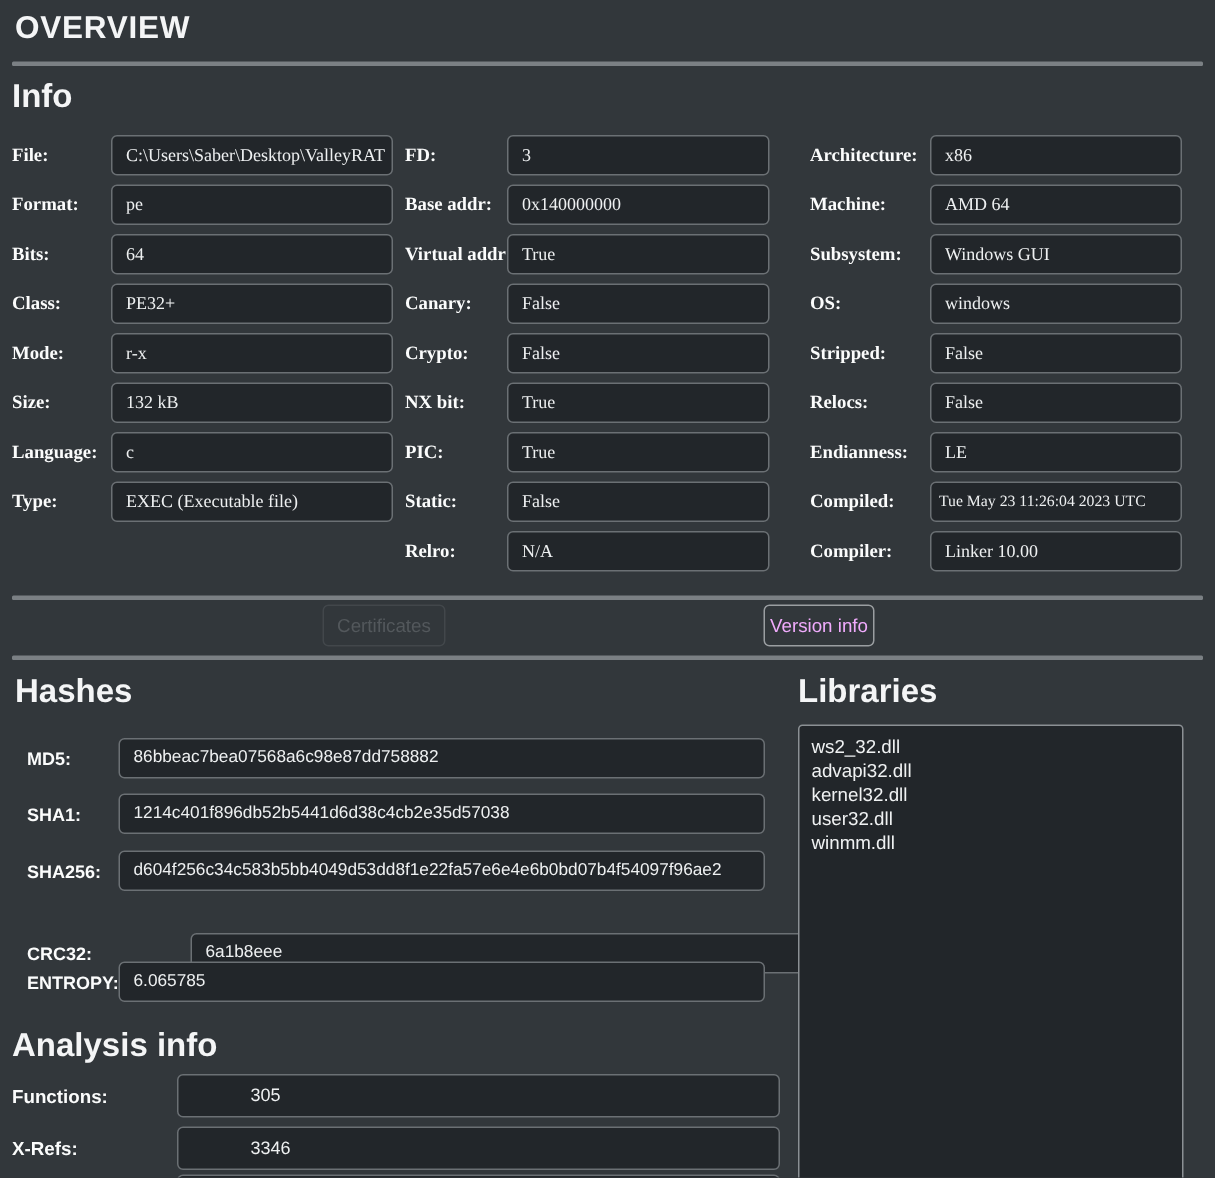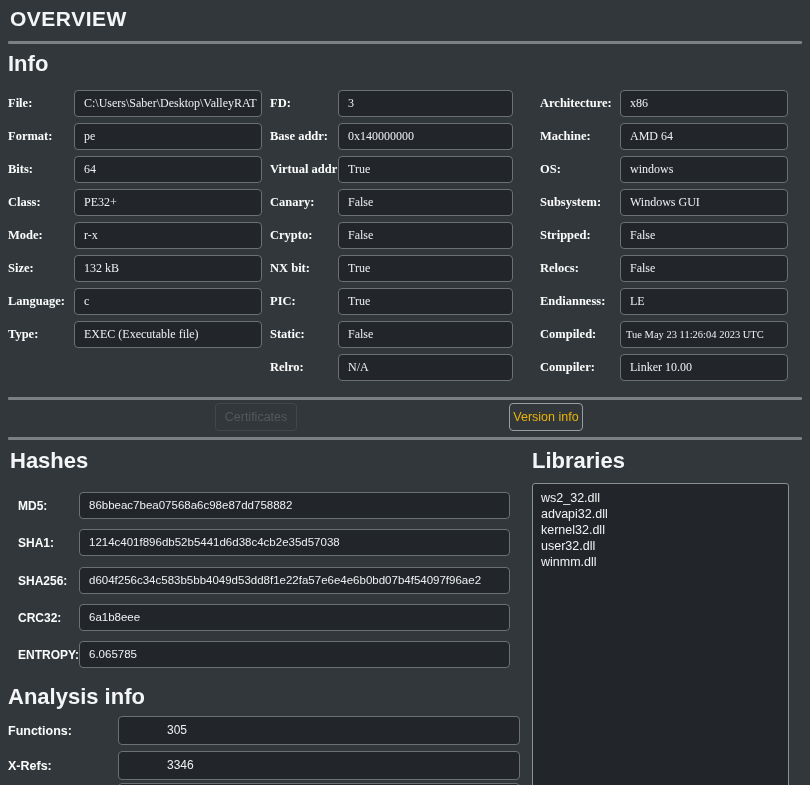--- a/index.html
+++ b/index.html
@@ -35,21 +35,21 @@
   .icol .field { flex:0 0 auto; }
   .c1 { left:8px; }  .c1 .lbl { width:66px; } .c1 .field { width:188px; }
   .c2 { left:270px; } .c2 .lbl { width:68px; } .c2 .field { width:175px; }
   .c3 { left:540px; } .c3 .lbl { width:80px; } .c3 .field { width:168px; }
   .field.tight { font-size:10.5px; padding:0 5px; }
   
   .btn {
     position:absolute; top:403px; height:28px;
     background:transparent;
     border:1px solid #9a9ea1; border-radius:4px;
-    color:#eab308; font-family:"Liberation Sans", sans-serif;
+    color:#f0abfc; font-family:"Liberation Sans", sans-serif;
     font-size:12.5px; text-align:center;
   }
   .btn.disabled {
     border-color:#42474b; color:#53585c;
   }
   
   .hrow { position:absolute; display:flex; align-items:center; height:27px; }
   .hrow .lbl { font-size:12px; }
   .hash-row { left:18px; }
   .hash-row .lbl { width:61px; flex:0 0 auto; }
@@ -155,26 +155,26 @@
 <div class="icol c3">
   <div class="irow">
       <span class="lbl">Architecture:</span>
       <div class="field">x86</div>
     </div>
   <div class="irow">
       <span class="lbl">Machine:</span>
       <div class="field">AMD 64</div>
     </div>
   <div class="irow">
+      <span class="lbl">Subsystem:</span>
+      <div class="field">Windows GUI</div>
+    </div>
+  <div class="irow">
       <span class="lbl">OS:</span>
       <div class="field">windows</div>
-    </div>
-  <div class="irow">
-      <span class="lbl">Subsystem:</span>
-      <div class="field">Windows GUI</div>
     </div>
   <div class="irow">
       <span class="lbl">Stripped:</span>
       <div class="field">False</div>
     </div>
   <div class="irow">
       <span class="lbl">Relocs:</span>
       <div class="field">False</div>
     </div>
   <div class="irow">
@@ -203,21 +203,21 @@
     <div class="field">86bbeac7bea07568a6c98e87dd758882</div>
   </div>
 <div class="hrow hash-row" style="top:529px;">
     <span class="lbl">SHA1:</span>
     <div class="field">1214c401f896db52b5441d6d38c4cb2e35d57038</div>
   </div>
 <div class="hrow hash-row" style="top:567px;">
     <span class="lbl">SHA256:</span>
     <div class="field">d604f256c34c583b5bb4049d53dd8f1e22fa57e6e4e6b0bd07b4f54097f96ae2</div>
   </div>
-<div class="hrow hash-row" style="top:604px;">
+<div class="hrow hash-row" style="top:622px;gap:48px;">
     <span class="lbl">CRC32:</span>
     <div class="field">6a1b8eee</div>
   </div>
 <div class="hrow hash-row" style="top:641px;">
     <span class="lbl">ENTROPY:</span>
     <div class="field">6.065785</div>
   </div>
 
 <div class="abs h2" style="left:532px; top:448px;">Libraries</div>
 <div class="abs lib-box">

